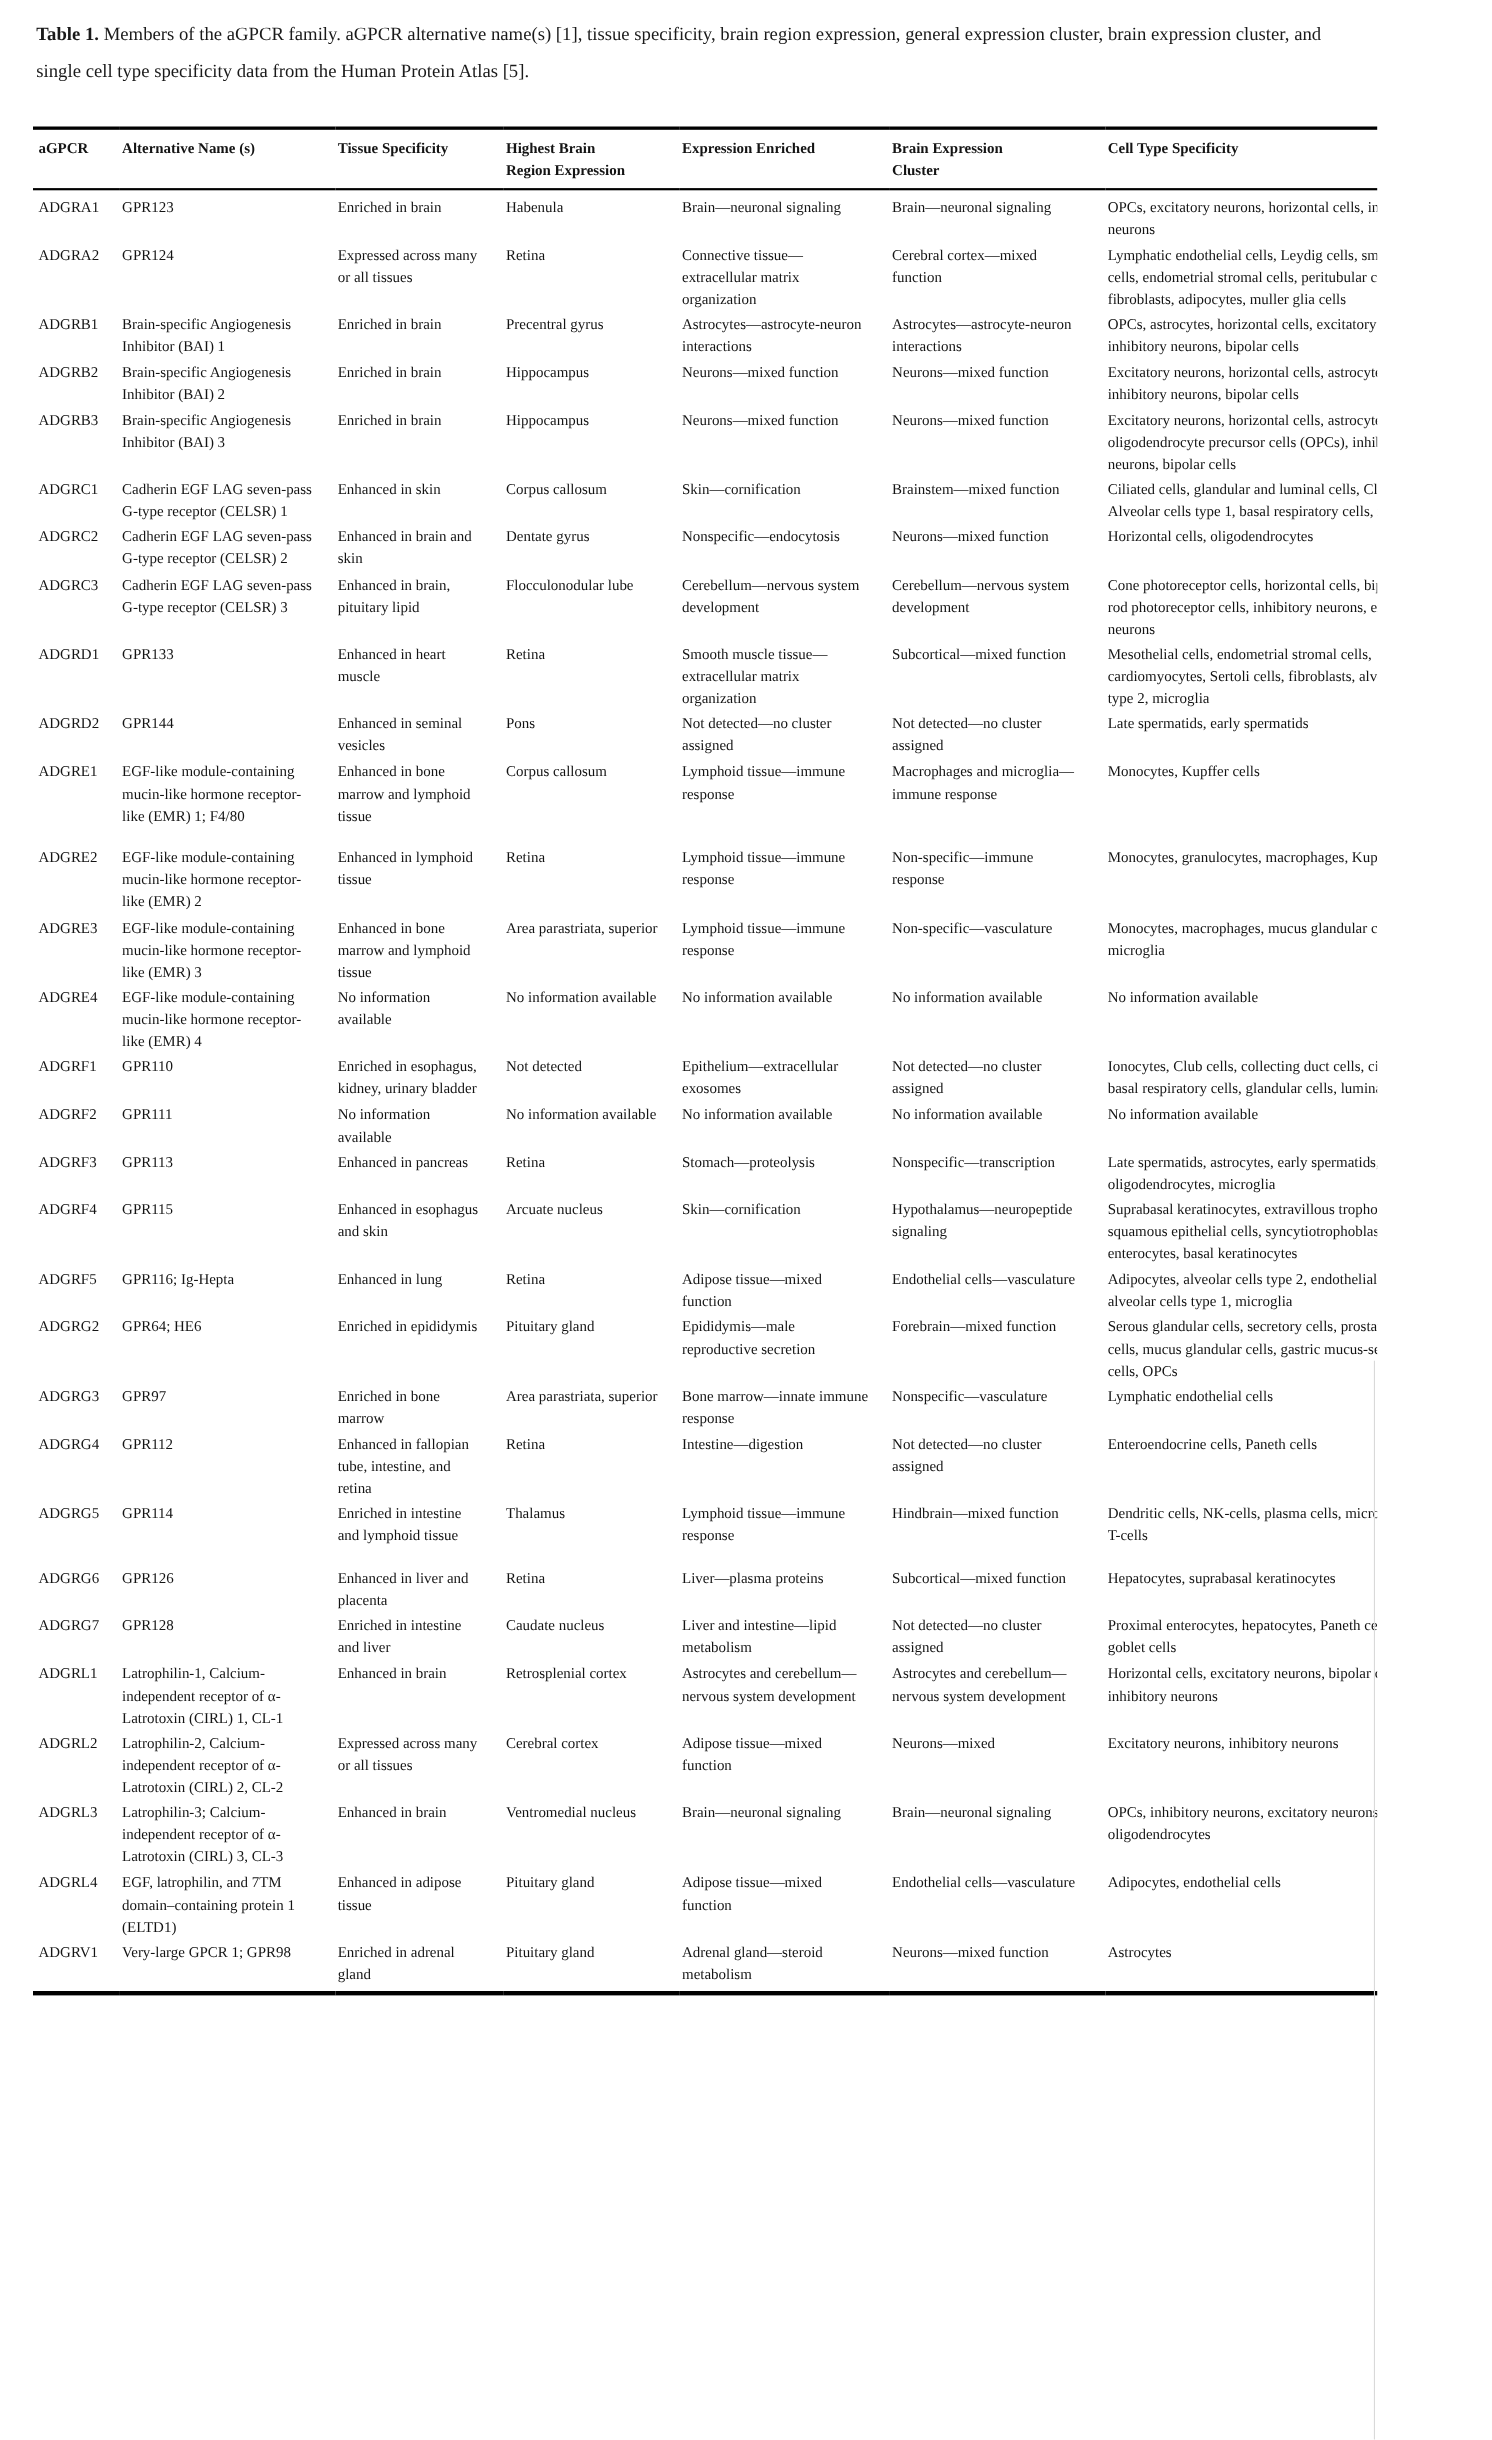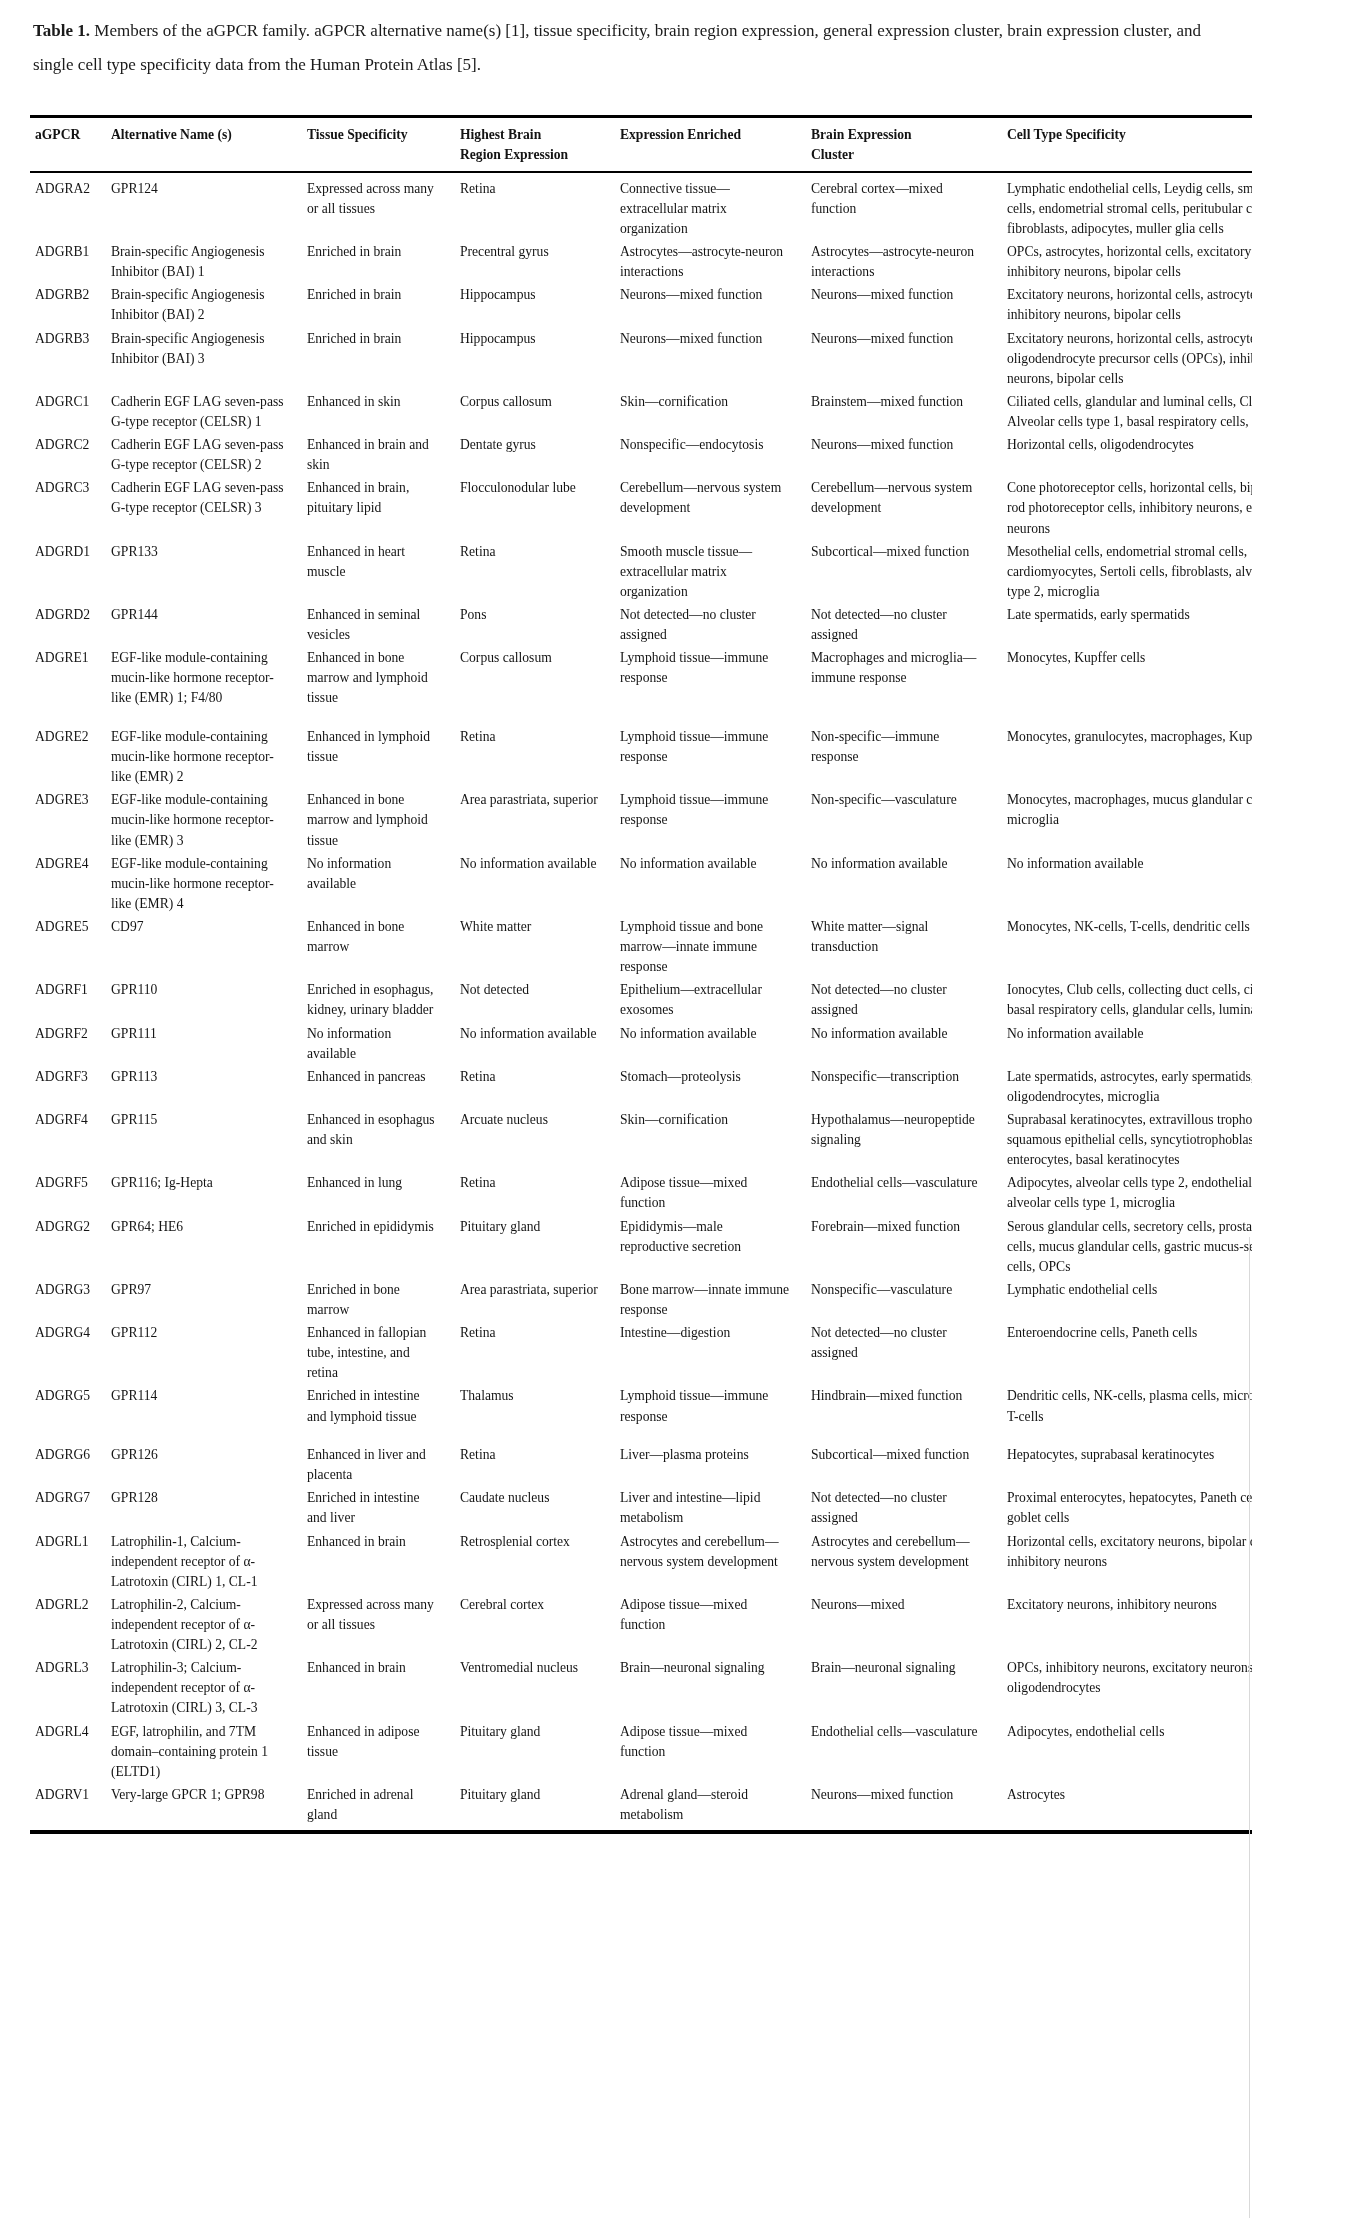--- a/index.html
+++ b/index.html
@@ -93,20 +93,29 @@
           <th>Highest Brain
 Region Expression</th>
           <th>Expression Enriched</th>
           <th>Brain Expression
 Cluster</th>
           <th>Cell Type Specificity</th>
         </tr>
     </thead>
     <tbody id="table-body">
         <tr>
+          <td>ADGRA1</td>
+          <td>GPR123</td>
+          <td>Enriched in brain</td>
+          <td>Habenula</td>
+          <td>Brain—neuronal signaling</td>
+          <td>Brain—neuronal signaling</td>
+          <td>OPCs, excitatory neurons, horizontal cells, inhibitory neurons</td>
+        </tr>
+        <tr>
           <td>ADGRA2</td>
           <td>GPR124</td>
           <td>Expressed across many or all tissues</td>
           <td>Retina</td>
           <td>Connective tissue—extracellular matrix organization</td>
           <td>Cerebral cortex—mixed function</td>
           <td>Lymphatic endothelial cells, Leydig cells, smooth muscle cells, endometrial stromal cells, peritubular cells, fibroblasts, adipocytes, muller glia cells</td>
         </tr>
         <tr>
           <td>ADGRB1</td>
@@ -210,29 +219,20 @@
         <tr>
           <td>ADGRE4</td>
           <td>EGF-like module-containing mucin-like hormone receptor-like (EMR) 4</td>
           <td>No information available</td>
           <td>No information available</td>
           <td>No information available</td>
           <td>No information available</td>
           <td>No information available</td>
         </tr>
         <tr>
-          <td>ADGRE5</td>
-          <td>CD97</td>
-          <td>Enhanced in bone marrow</td>
-          <td>White matter</td>
-          <td>Lymphoid tissue and bone marrow—innate immune response</td>
-          <td>White matter—signal transduction</td>
-          <td>Monocytes, NK-cells, T-cells, dendritic cells</td>
-        </tr>
-        <tr>
           <td>ADGRF1</td>
           <td>GPR110</td>
           <td>Enriched in esophagus, kidney, urinary bladder</td>
           <td>Not detected</td>
           <td>Epithelium—extracellular exosomes</td>
           <td>Not detected—no cluster assigned</td>
           <td>Ionocytes, Club cells, collecting duct cells, ciliated cells, basal respiratory cells, glandular cells, luminal cells</td>
         </tr>
         <tr>
           <td>ADGRF2</td>

